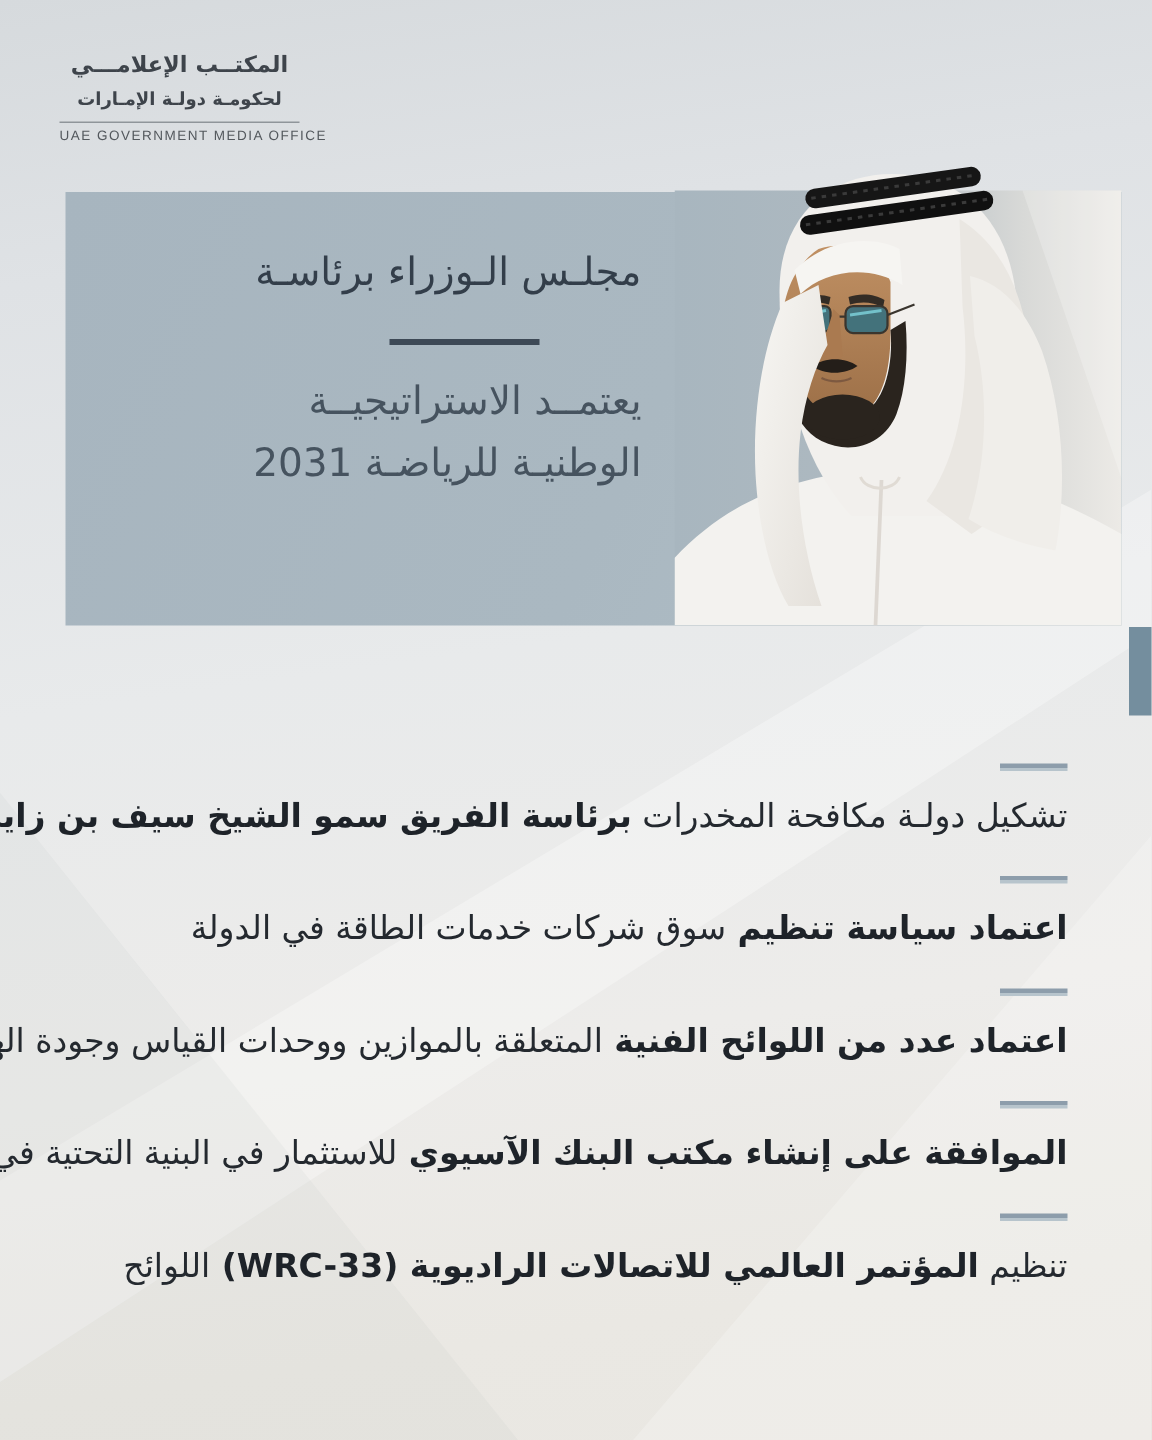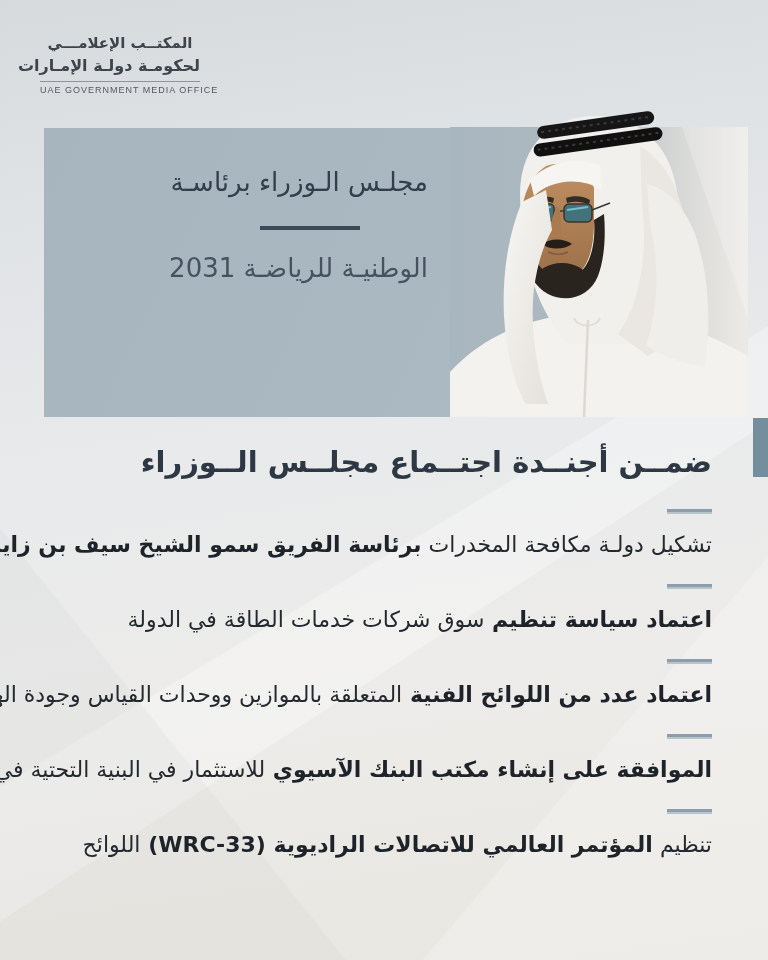--- a/index.html
+++ b/index.html
@@ -14,21 +14,21 @@
   .shard.s1 { background:rgba(255,255,255,.30);
     clip-path:polygon(0 82%, 100% 34%, 100% 44%, 0 96%); }
   .shard.s2 { background:rgba(255,255,255,.22);
     clip-path:polygon(55% 100%, 100% 58%, 100% 100%); }
   .shard.s3 { background:rgba(120,130,140,.05);
     clip-path:polygon(0 55%, 45% 100%, 0 100%); }
 
   
   .logo { position:absolute; top:32px; right:568px; left:42px; width:160px; text-align:center; direction:rtl; }
   .logo-ar1 { font-size:15px; font-weight:bold; color:#3e444b; line-height:23px; white-space:nowrap; }
-  .logo-ar2 { font-size:16px; font-weight:bold; color:#3e444b; line-height:22px; white-space:nowrap; }
+  .logo-ar2 { font-size:12px; font-weight:bold; color:#3e444b; line-height:22px; white-space:nowrap; }
   .logo-rule { height:1px; background:#8f959a; margin:4px 0 3px 0; }
   .logo-en { direction:ltr; font-family:"Liberation Sans", sans-serif; font-size:9px; letter-spacing:1px;
              color:#53585d; white-space:nowrap;text-align:center; }
 
   
   .card { position:absolute; left:44px; top:128px; width:704px; height:289px;
           background:linear-gradient(115deg,#a7b5bf 0%,#aab8c1 55%,#b1bfc7 100%); }
   .card-text { position:absolute; top:36px; right:320px; width:350px; text-align:right; direction:rtl; }
   .card-title1 { font-size:26px; color:#333e4a; line-height:36px; white-space:nowrap; }
   .card-name   { font-size:38px; font-weight:bold; color:#2a3441; line-height:50px; margin-top:12px; white-space:nowrap; }
@@ -64,20 +64,21 @@
     <div class="logo-ar1">المكتــب الإعلامـــي</div>
     <div class="logo-ar2">لحكومـة دولـة الإمـارات</div>
     <div class="logo-rule"></div>
     <div class="logo-en">UAE GOVERNMENT MEDIA OFFICE</div>
   </div>
 
   <div class="card">
     <div class="card-text">
       <div class="card-title1">مجلـس الـوزراء برئاسـة</div>
       <div class="card-divider"></div>
+      <div class="card-sub">يعتمــد الاستراتيجيــة</div>
       <div class="card-sub">الوطنيـة للرياضـة 2031</div>
     </div>
   </div>
 
   <svg class="portrait" viewBox="0 0 298 313" xmlns="http://www.w3.org/2000/svg">
     <defs>
       <linearGradient id="bgGrad" x1="0" y1="0" x2="1" y2="0">
         <stop offset="0" stop-color="#a8b6bf"></stop>
           <stop offset=".45" stop-color="#aeb9c0"></stop>
         <stop offset=".78" stop-color="#d8d9d7"></stop>
@@ -132,21 +133,20 @@
 
     <path d="M72,98 C58,130 52,172 54,212 C56,248 64,280 76,300 L98,300 C85,262 80,220 84,185 C87,160 94,140 102,126 L96,86 Z" fill="url(#clothGrad)"></path>
     <path d="M200,120 C210,160 208,206 196,242 C212,252 232,259 254,263 C262,220 259,170 245,130 C233,99 215,84 197,80 Z" fill="#f0eeea"></path>
 
     <path d="M138,216 L134,313" stroke="#ddd8d2" stroke-width="2.5" fill="none"></path>
     <path d="M124,214 C128,224 146,224 150,214" stroke="#e0dbd4" stroke-width="2" fill="none"></path>
   </svg>
 
   <div class="accent-bar"></div>
 
-  <div class="agenda-heading">ضمــن أجنــدة اجتــماع مجلــس الــوزراء</div>
 
   <div class="agenda-list">
       <div class="agenda-item">
         <div class="item-divider"></div>
         <p class="item-text"><span>تشكيل دولـة مكافحة المخدرات </span><span class="b">برئاسة الفريق سمو الشيخ سيف بن زايد</span></p>
       </div>
       <div class="agenda-item">
         <div class="item-divider"></div>
         <p class="item-text"><span class="b">اعتماد سياسة تنظيم </span><span>سوق شركات خدمات الطاقة في الدولة</span></p>
       </div>

